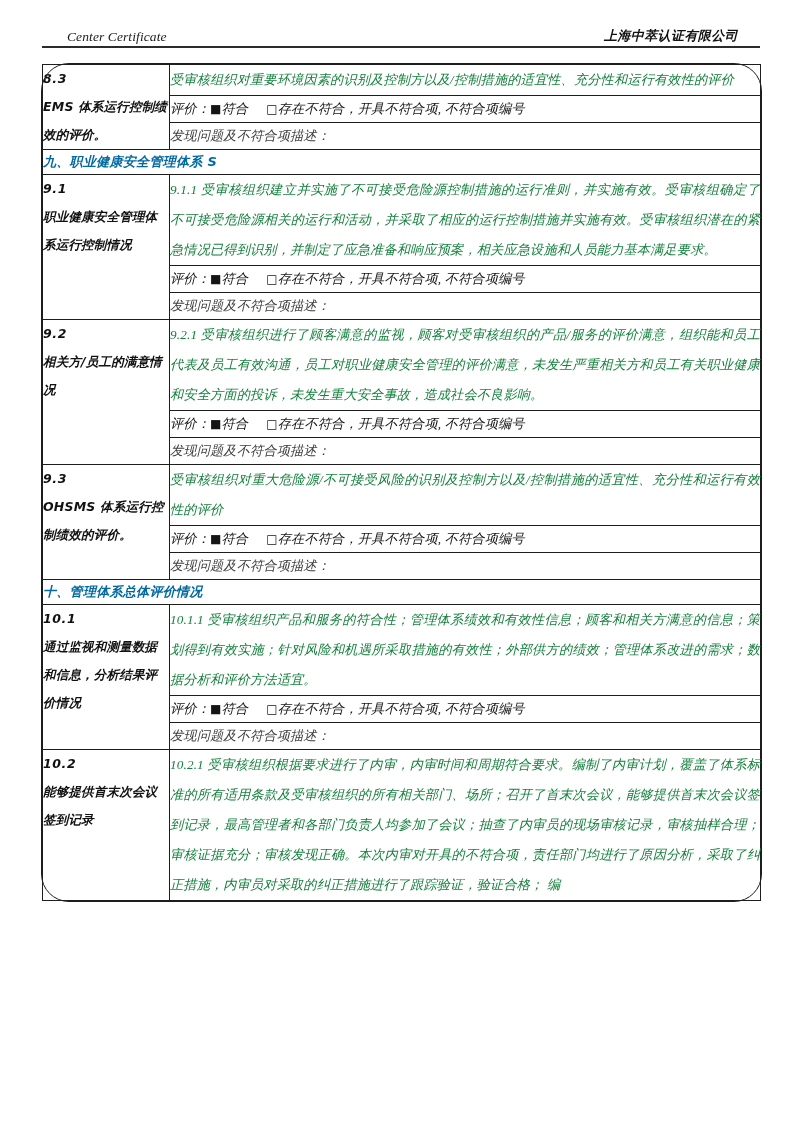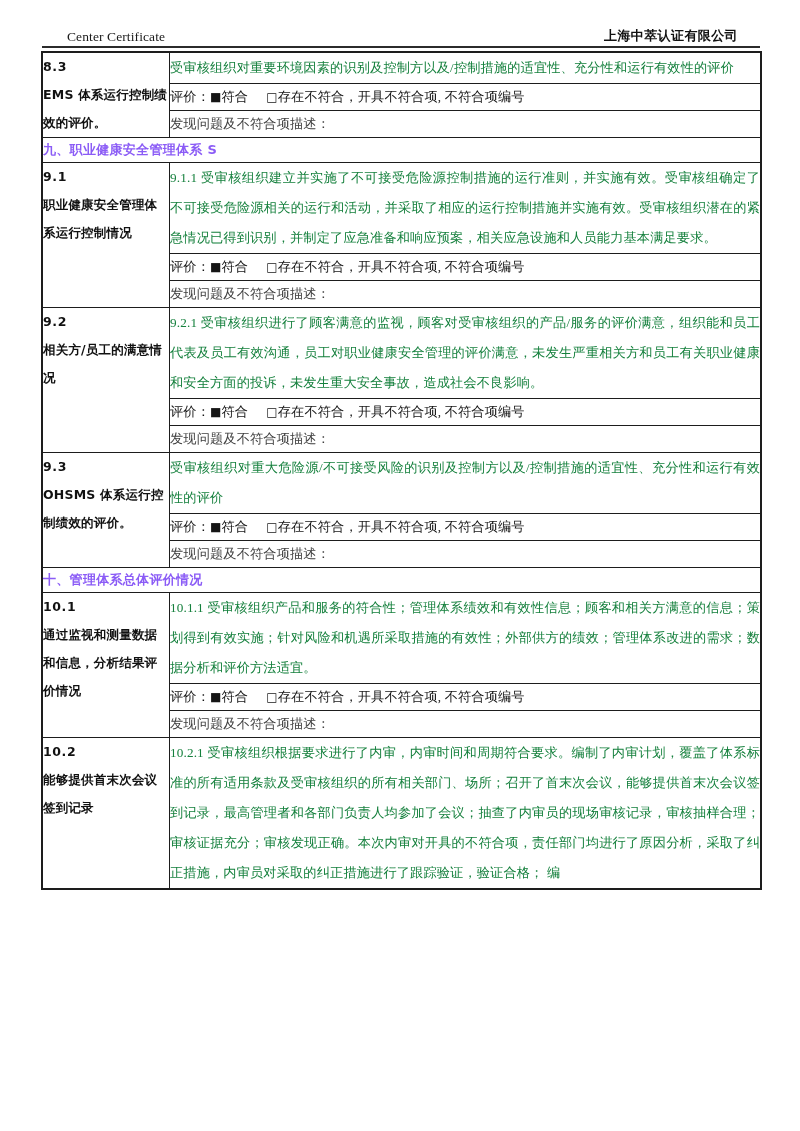--- a/index.html
+++ b/index.html
@@ -14,20 +14,21 @@
     color: #1a1a1a;
     position: relative;
     overflow: hidden;
   }
 
   .page {
     position: absolute;
     left: 0; top: 0;
     width: 800px;
     height: 1131px;
+    font-style: italic;
   }
 
   
   .page-header {
     position: absolute;
     left: 42px;
     top: 22px;
     width: 718px;
     height: 26px;
     display: flex;
@@ -52,24 +53,25 @@
     letter-spacing: 0.4px;
     padding-right: 22px;
     color: #111;
     white-space: nowrap;
   }
 
   
   .audit-table {
     position: absolute;
     left: 42px;
-    top: 52px;
+    top: 64px;
     width: 718px;
     border-collapse: collapse;
     table-layout: fixed;
+    border-radius: 27px;
   }
   .audit-table td {
     border: 1px solid #1d1d1d;
     vertical-align: top;
     padding: 0;
   }
   
   .audit-table {
     outline: 1px solid #1d1d1d;
   }
@@ -137,21 +139,21 @@
     letter-spacing: 0.15px;
   }
 
   
   .section-cell {
     padding: 7px 10px 7px 9px;
     font-family: "DejaVu Sans", "Liberation Sans", sans-serif;
     font-size: 13px;
     font-weight: 700;
     line-height: 24px;
-    color: #8b5cf6;
+    color: #0369a1;
     letter-spacing: 0.3px;
   }
 </style>
 </head>
 <body>
 
 <div class="page">
 
   <div class="page-header">
     <span class="header-left">Center Certificate</span>

